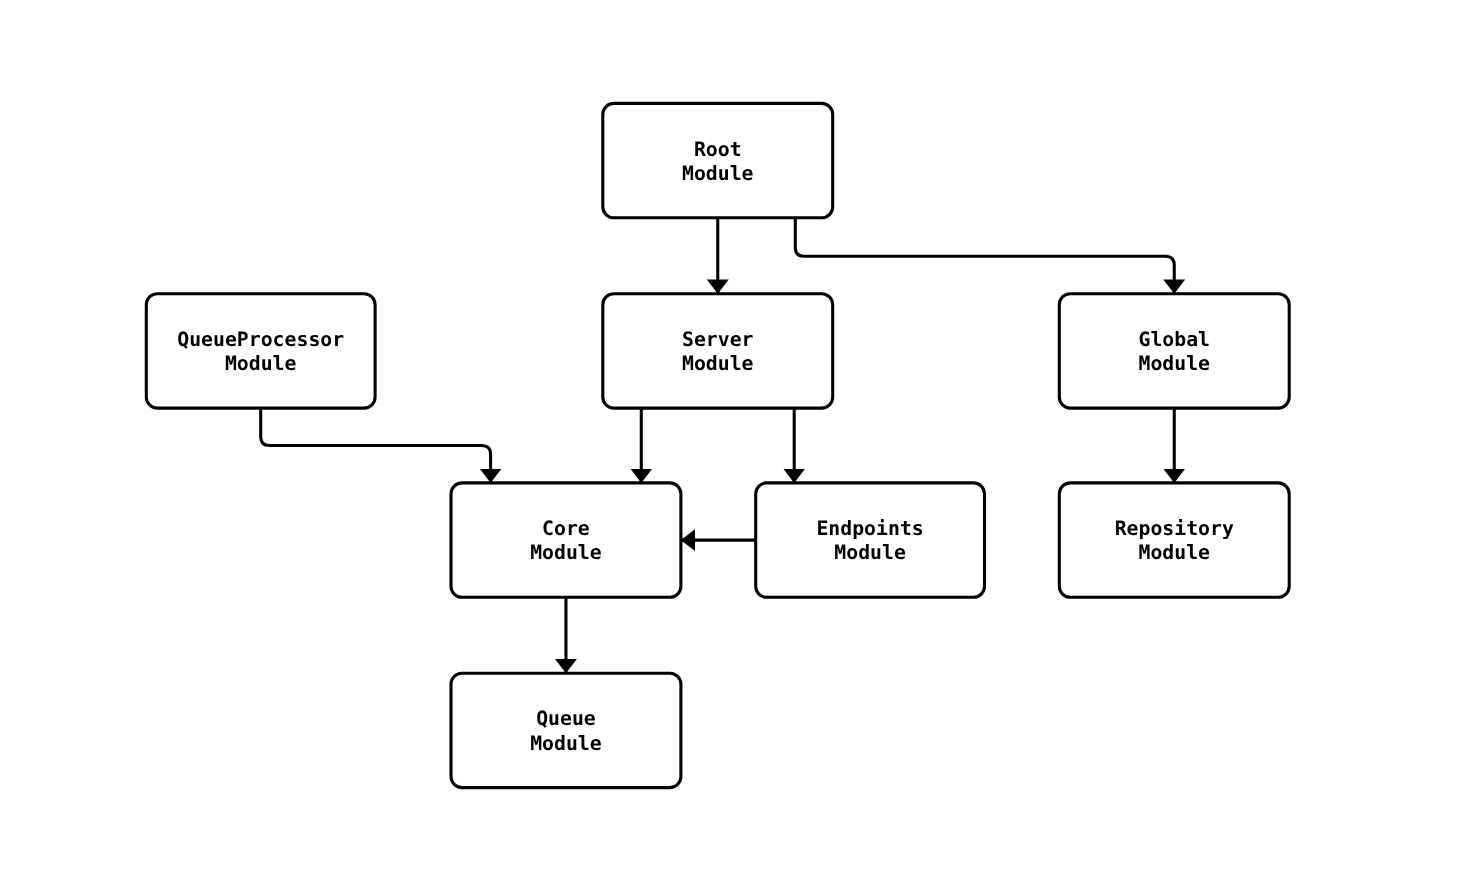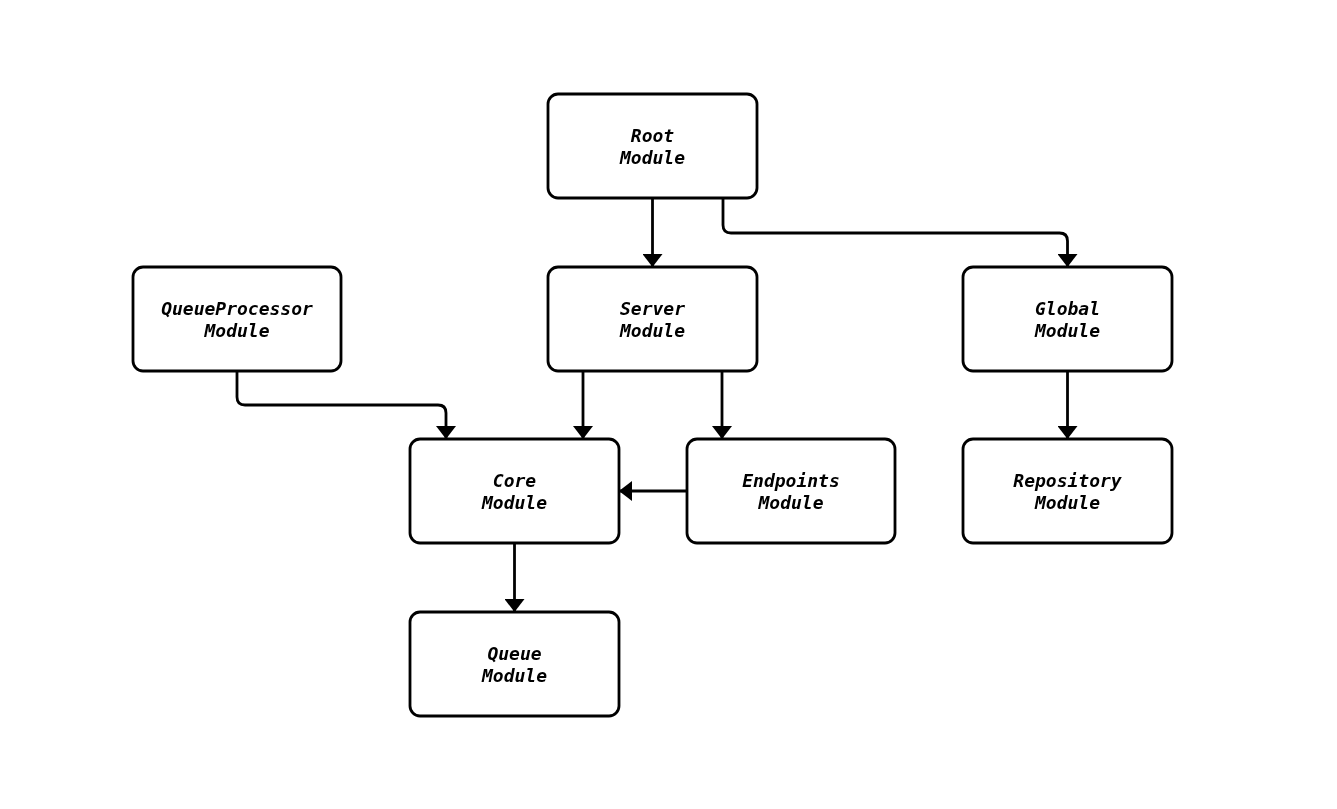--- a/index.html
+++ b/index.html
@@ -7,21 +7,20 @@
     padding: 0;
     background: #ffffff;
   }
   .canvas-wrap {
     position: relative;
     width: 1337px;
     height: 809px;
     background: #ffffff;
     overflow: hidden;
     font-family: "DejaVu Sans Mono", "Liberation Mono", monospace;
-    font-style: italic;
   }
   svg.diagram {
     position: absolute;
     left: 0;
     top: 0;
   }
   svg.diagram text {
     font-family: "DejaVu Sans Mono", "Liberation Mono", monospace;
     font-weight: bold;
     font-size: 18px;

